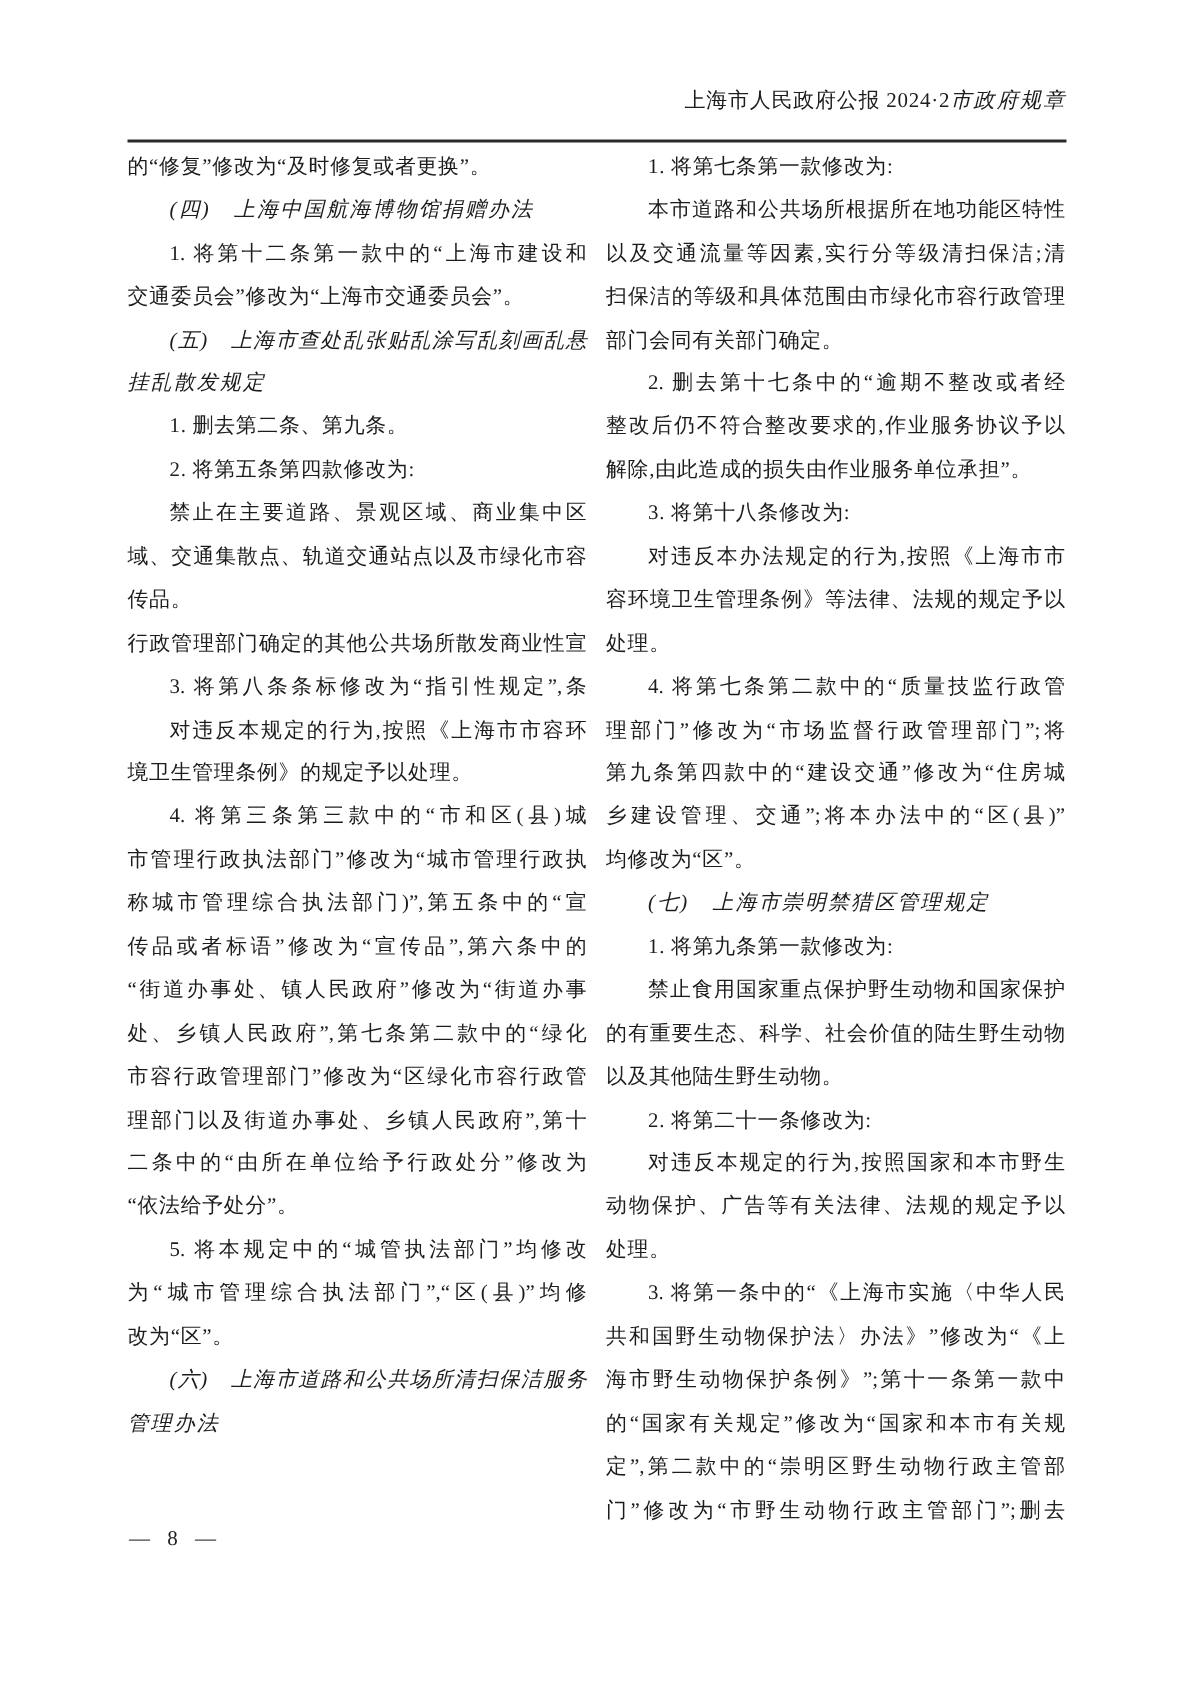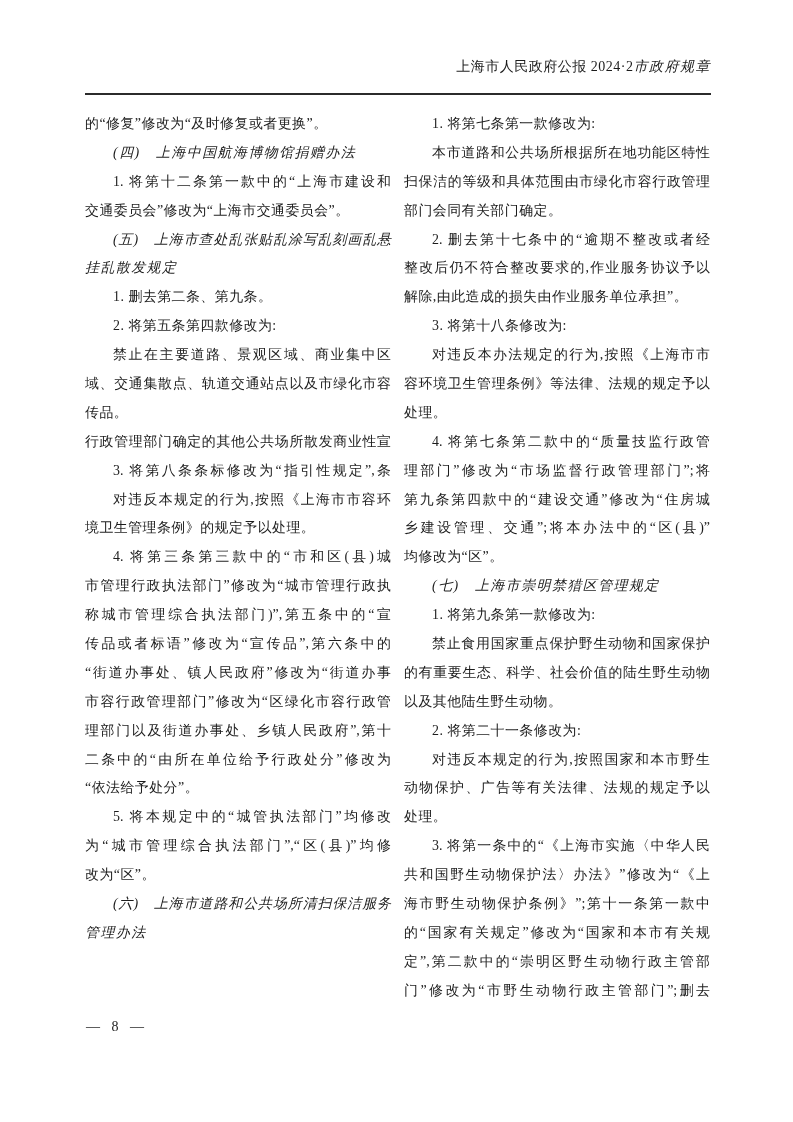--- a/index.html
+++ b/index.html
@@ -33,21 +33,20 @@
     top: 93px;
     width: 626px;
     height: 2px;
     background: #2b2b2b;
   }
   .column {
     position: absolute;
     top: 98px;
     width: 306px;
     font-size: 13.9px;
-    margin-top: 12px;
   }
   .column.left  { left: 85px; }
   .column.right { left: 404px; }
   .line {
     height: 28.9px;
     line-height: 28.9px;
     overflow: visible;
   }
   .line.justify {
     text-align: justify;
@@ -95,33 +94,35 @@
       <div class="line end">传品。</div>
       <div class="line justify">行政管理部门确定的其他公共场所散发商业性宣</div>
       <div class="line justify indent">3. 将第八条条标修改为“指引性规定”,条</div>
       <div class="line justify indent">对违反本规定的行为,按照《上海市市容环</div>
       <div class="line end">境卫生管理条例》的规定予以处理。</div>
       <div class="line justify indent">4. 将第三条第三款中的“市和区(县)城</div>
       <div class="line justify">市管理行政执法部门”修改为“城市管理行政执</div>
       <div class="line justify">称城市管理综合执法部门)”,第五条中的“宣</div>
       <div class="line justify">传品或者标语”修改为“宣传品”,第六条中的</div>
       <div class="line justify">“街道办事处、镇人民政府”修改为“街道办事</div>
+      <div class="line justify">处、乡镇人民政府”,第七条第二款中的“绿化</div>
       <div class="line justify">市容行政管理部门”修改为“区绿化市容行政管</div>
       <div class="line justify">理部门以及街道办事处、乡镇人民政府”,第十</div>
       <div class="line justify">二条中的“由所在单位给予行政处分”修改为</div>
       <div class="line end">“依法给予处分”。</div>
       <div class="line justify indent">5. 将本规定中的“城管执法部门”均修改</div>
       <div class="line justify">为“城市管理综合执法部门”,“区(县)”均修</div>
       <div class="line end">改为“区”。</div>
       <div class="line justify indent kai">(六)　上海市道路和公共场所清扫保洁服务</div>
       <div class="line end kai">管理办法</div>
     </div>
   <div class="column right">
       <div class="line end indent">1. 将第七条第一款修改为:</div>
       <div class="line justify indent">本市道路和公共场所根据所在地功能区特性</div>
+      <div class="line justify">以及交通流量等因素,实行分等级清扫保洁;清</div>
       <div class="line justify">扫保洁的等级和具体范围由市绿化市容行政管理</div>
       <div class="line end">部门会同有关部门确定。</div>
       <div class="line justify indent">2. 删去第十七条中的“逾期不整改或者经</div>
       <div class="line justify">整改后仍不符合整改要求的,作业服务协议予以</div>
       <div class="line end">解除,由此造成的损失由作业服务单位承担”。</div>
       <div class="line end indent">3. 将第十八条修改为:</div>
       <div class="line justify indent">对违反本办法规定的行为,按照《上海市市</div>
       <div class="line justify">容环境卫生管理条例》等法律、法规的规定予以</div>
       <div class="line end">处理。</div>
       <div class="line justify indent">4. 将第七条第二款中的“质量技监行政管</div>

